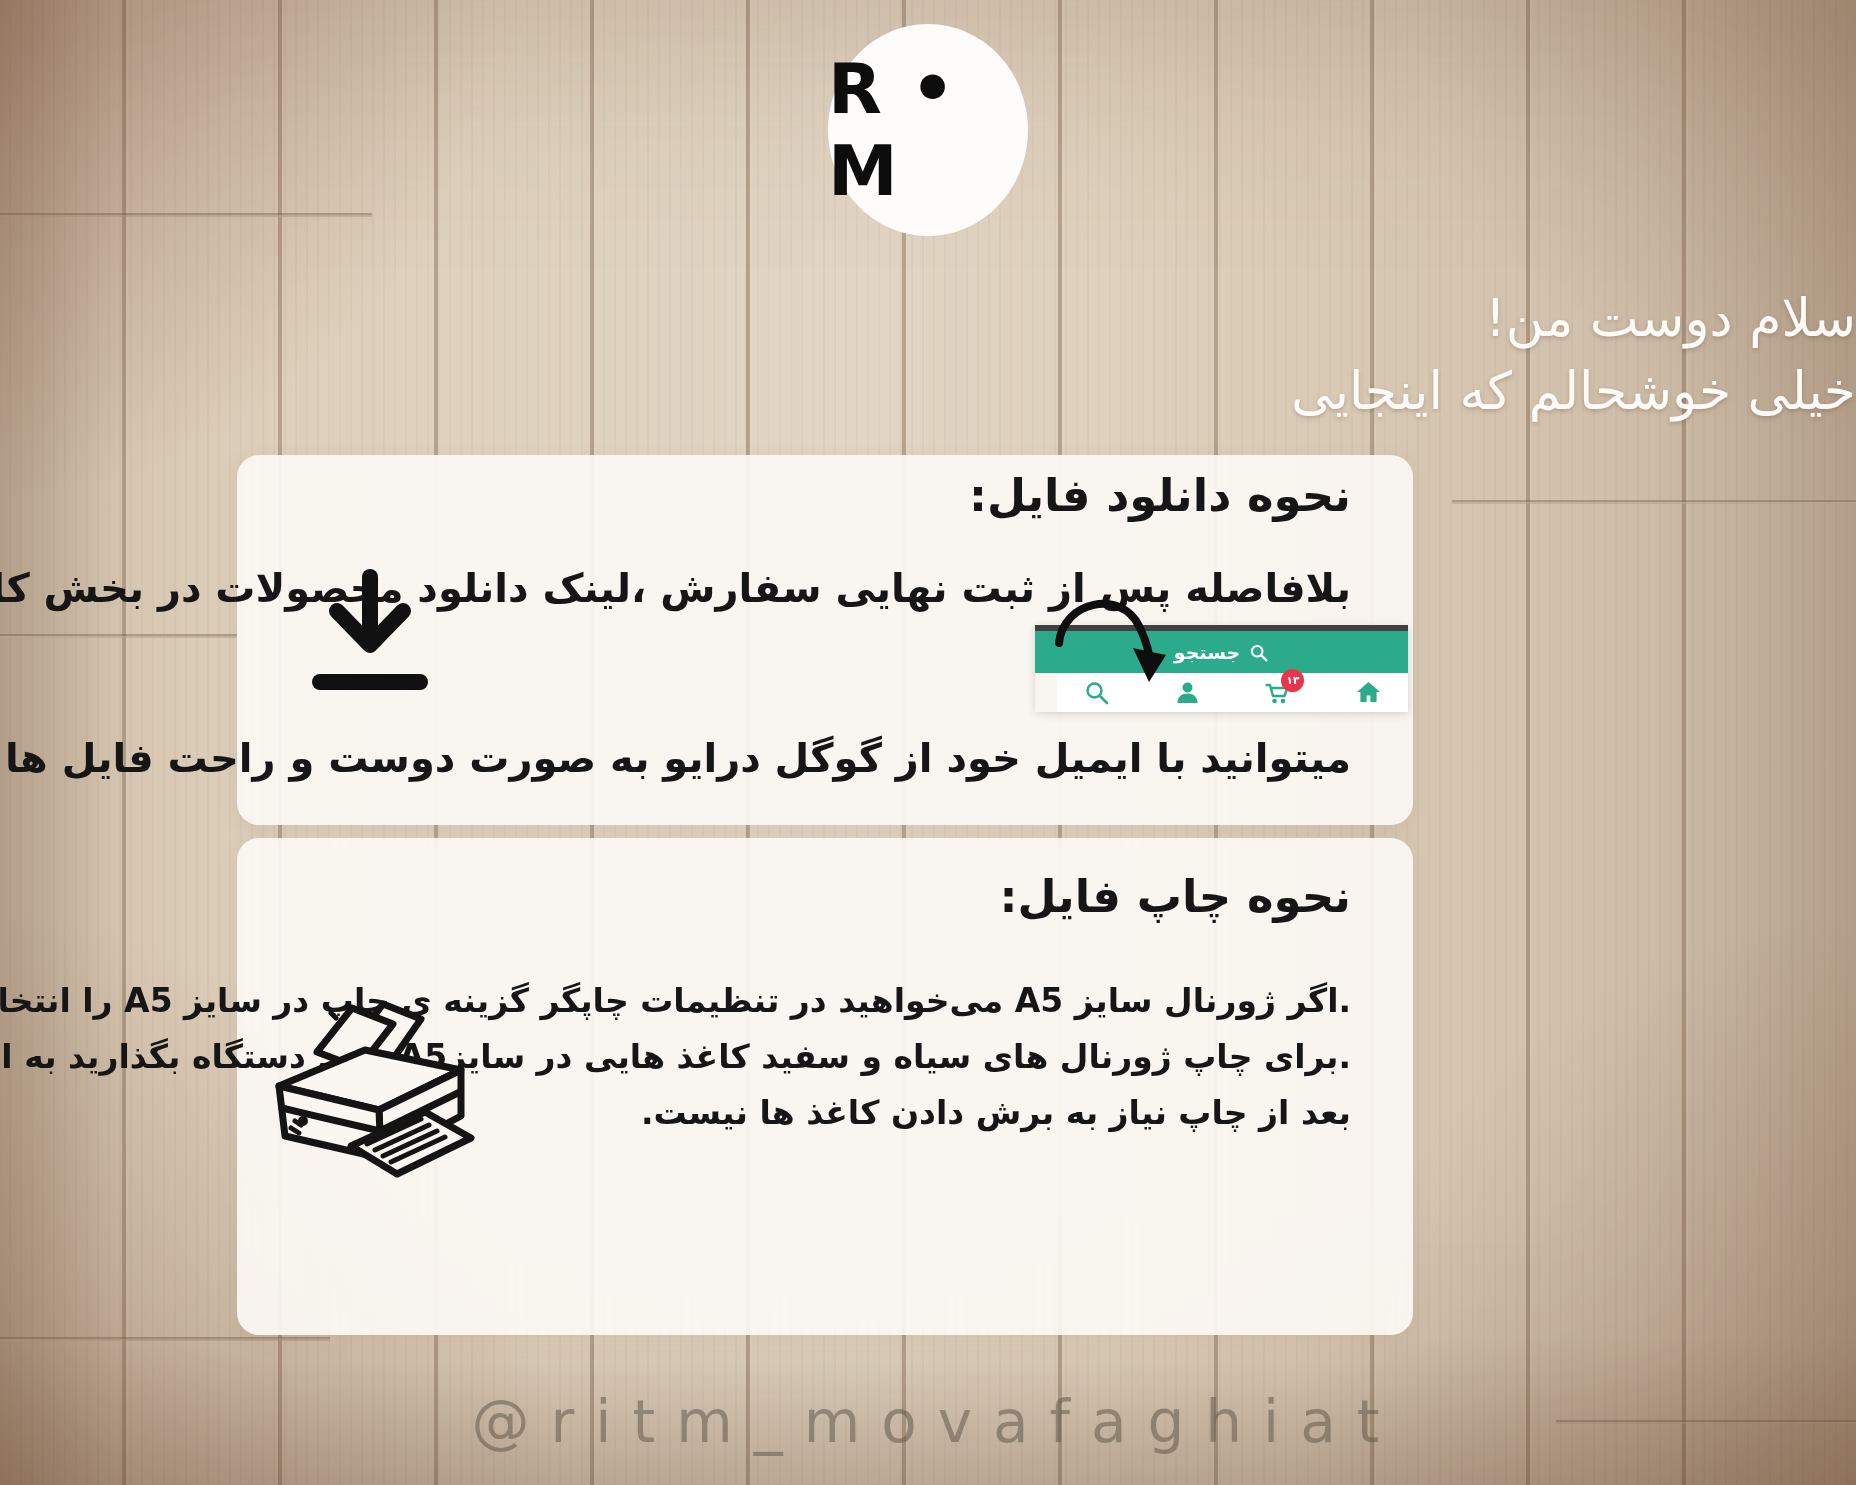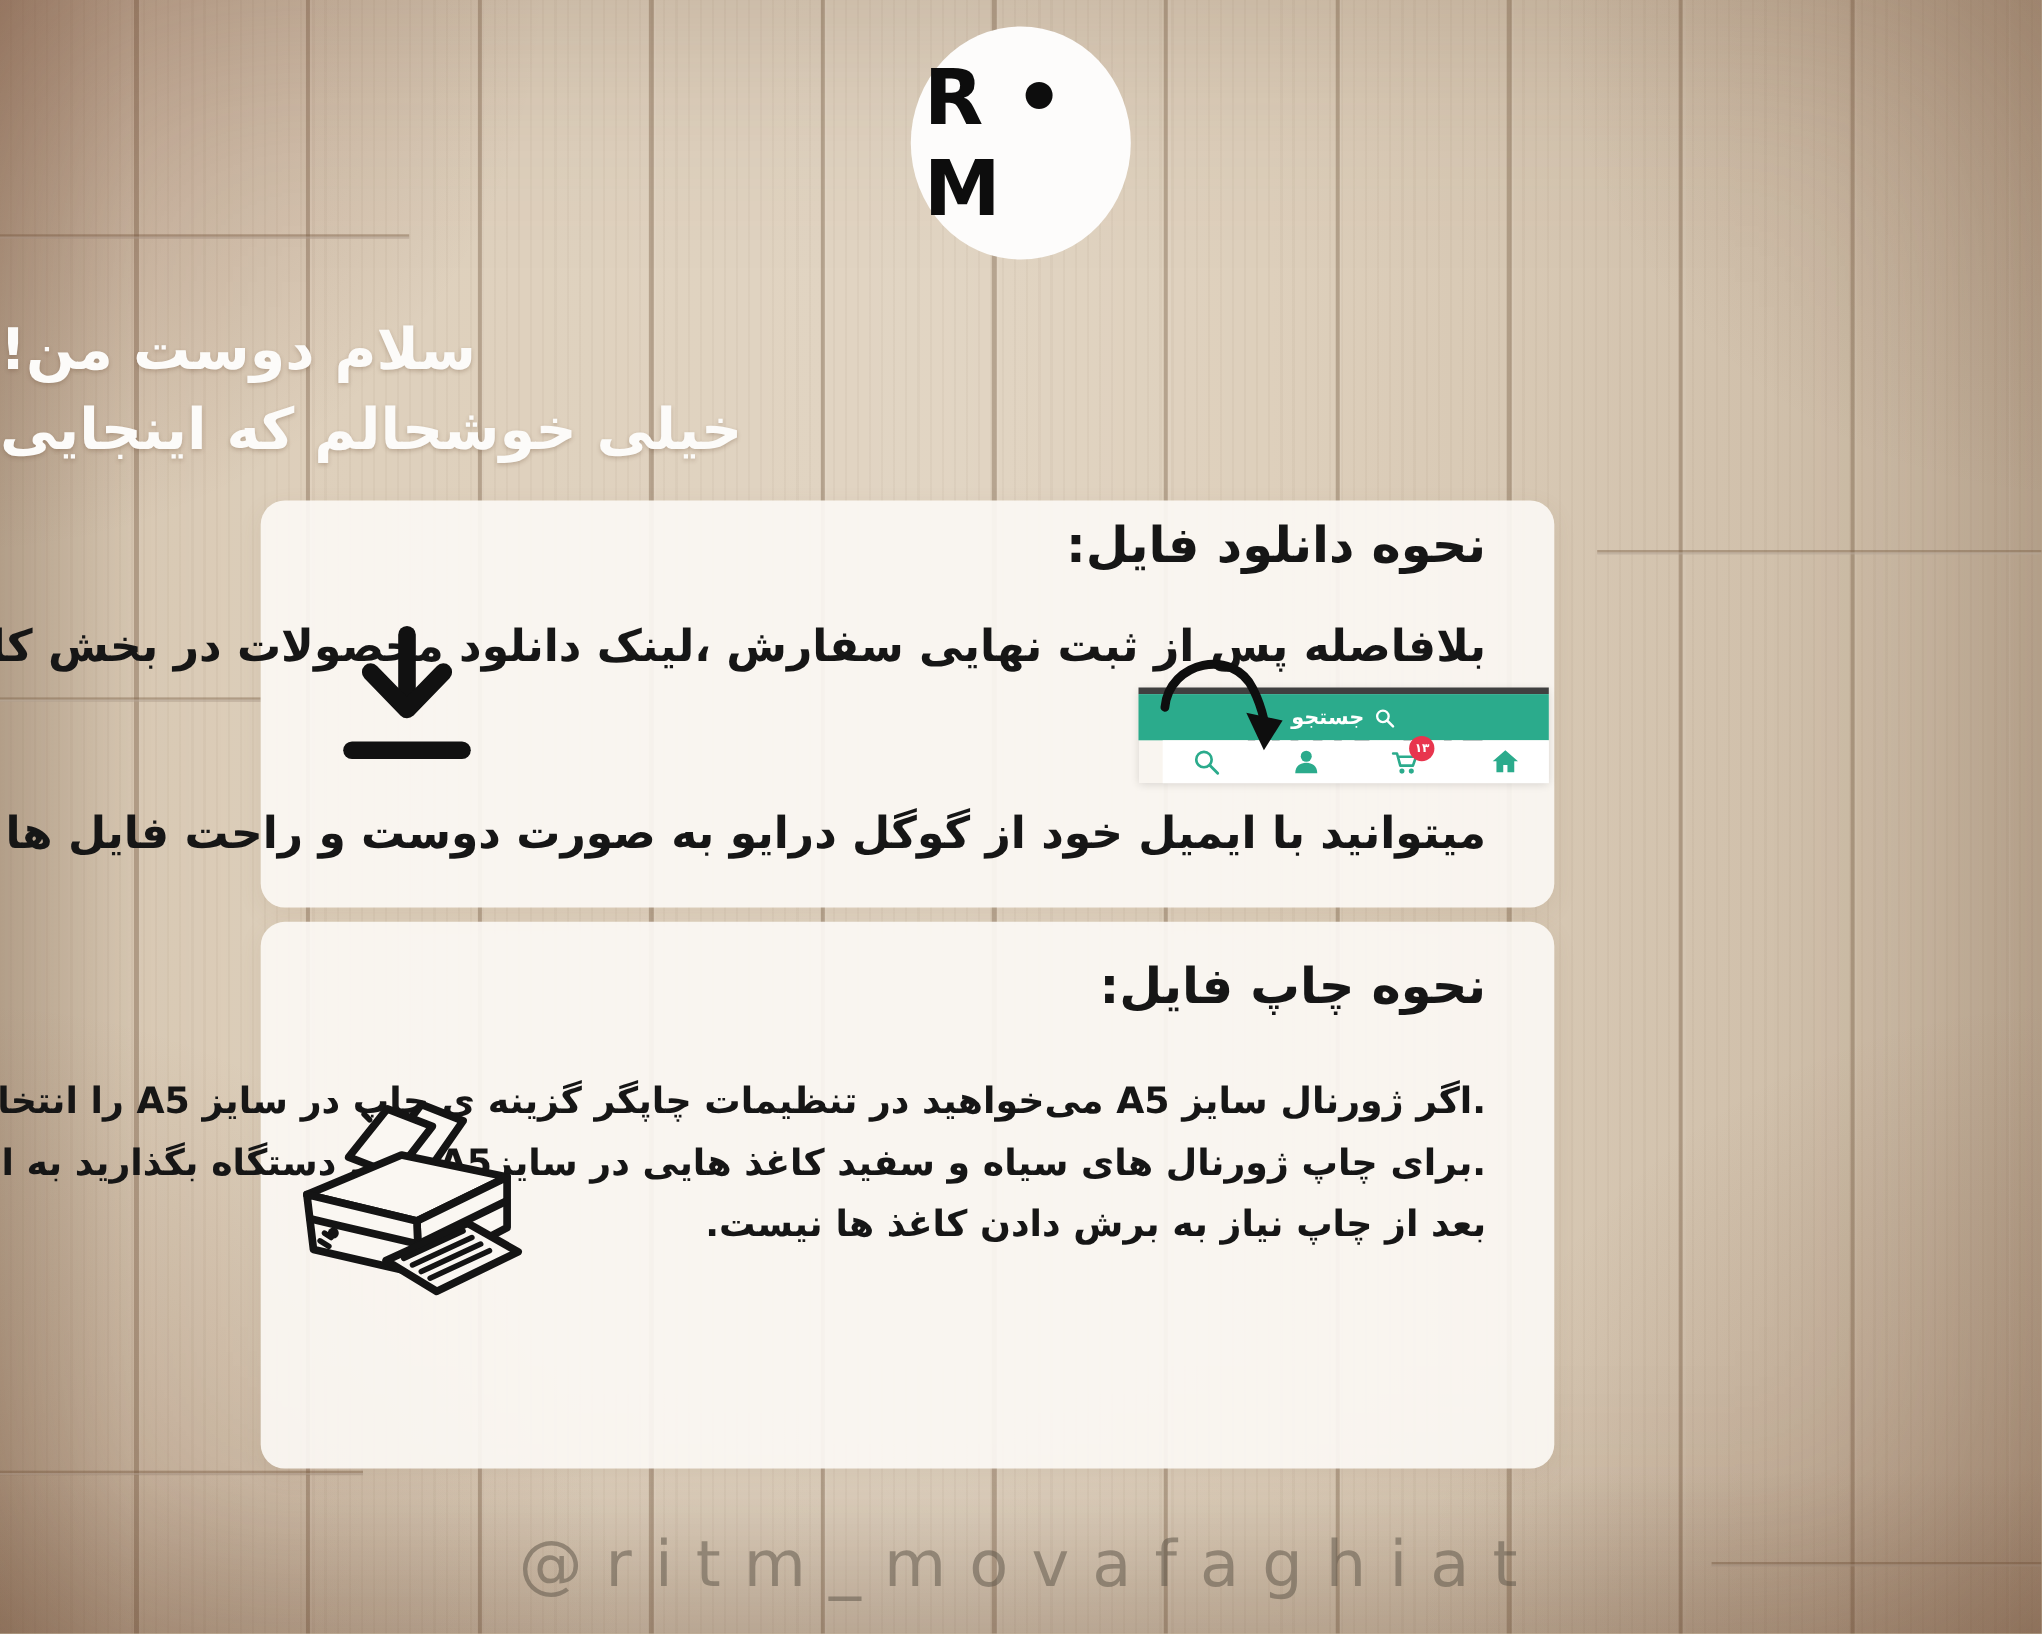--- a/index.html
+++ b/index.html
@@ -24,25 +24,25 @@
       radial-gradient(circle at 102% 102%, rgba(96,52,30,0.28), rgba(0,0,0,0) 25%),
       linear-gradient(0deg, rgba(80,50,30,0.16) 0%, rgba(0,0,0,0) 10%);
   }
   .seam{ position:absolute; height:4px; background:rgba(124,98,72,0.45); border-bottom:2px solid rgba(255,255,255,0.25); }
 
   .logo-circle{
     position:absolute; left:828px; top:24px; width:200px; height:212px;
     background:#fdfcfb; border-radius:50%;
     display:flex; align-items:center; justify-content:center;
   }
-  .logo-text{ font-weight:bold; font-size:70px; color:#0d0d0d; letter-spacing:2px;margin-left:12px; }
+  .logo-text{ font-weight:bold; font-size:70px; color:#0d0d0d; letter-spacing:2px; }
 
   .greeting{
-    position:absolute; left:0; right:0; top:282px; text-align:left;
-    color:#fcfbf9; font-weight:bold; font-size:52px; line-height:73px;
+    position:absolute; left:0; right:0; top:282px; text-align:right;
+    color:#fcfbf9; font-weight:normal; font-size:52px; line-height:73px;
     text-shadow:0 2px 4px rgba(90,60,35,0.25);
     direction:rtl;
   }
 
   .card{
     position:absolute; left:237px; width:1176px;
     background:rgba(251,248,243,0.93); border-radius:22px;
     box-shadow:0 6px 20px rgba(130,100,70,0.10);
   }
   .card1{ top:455px; height:370px; }

